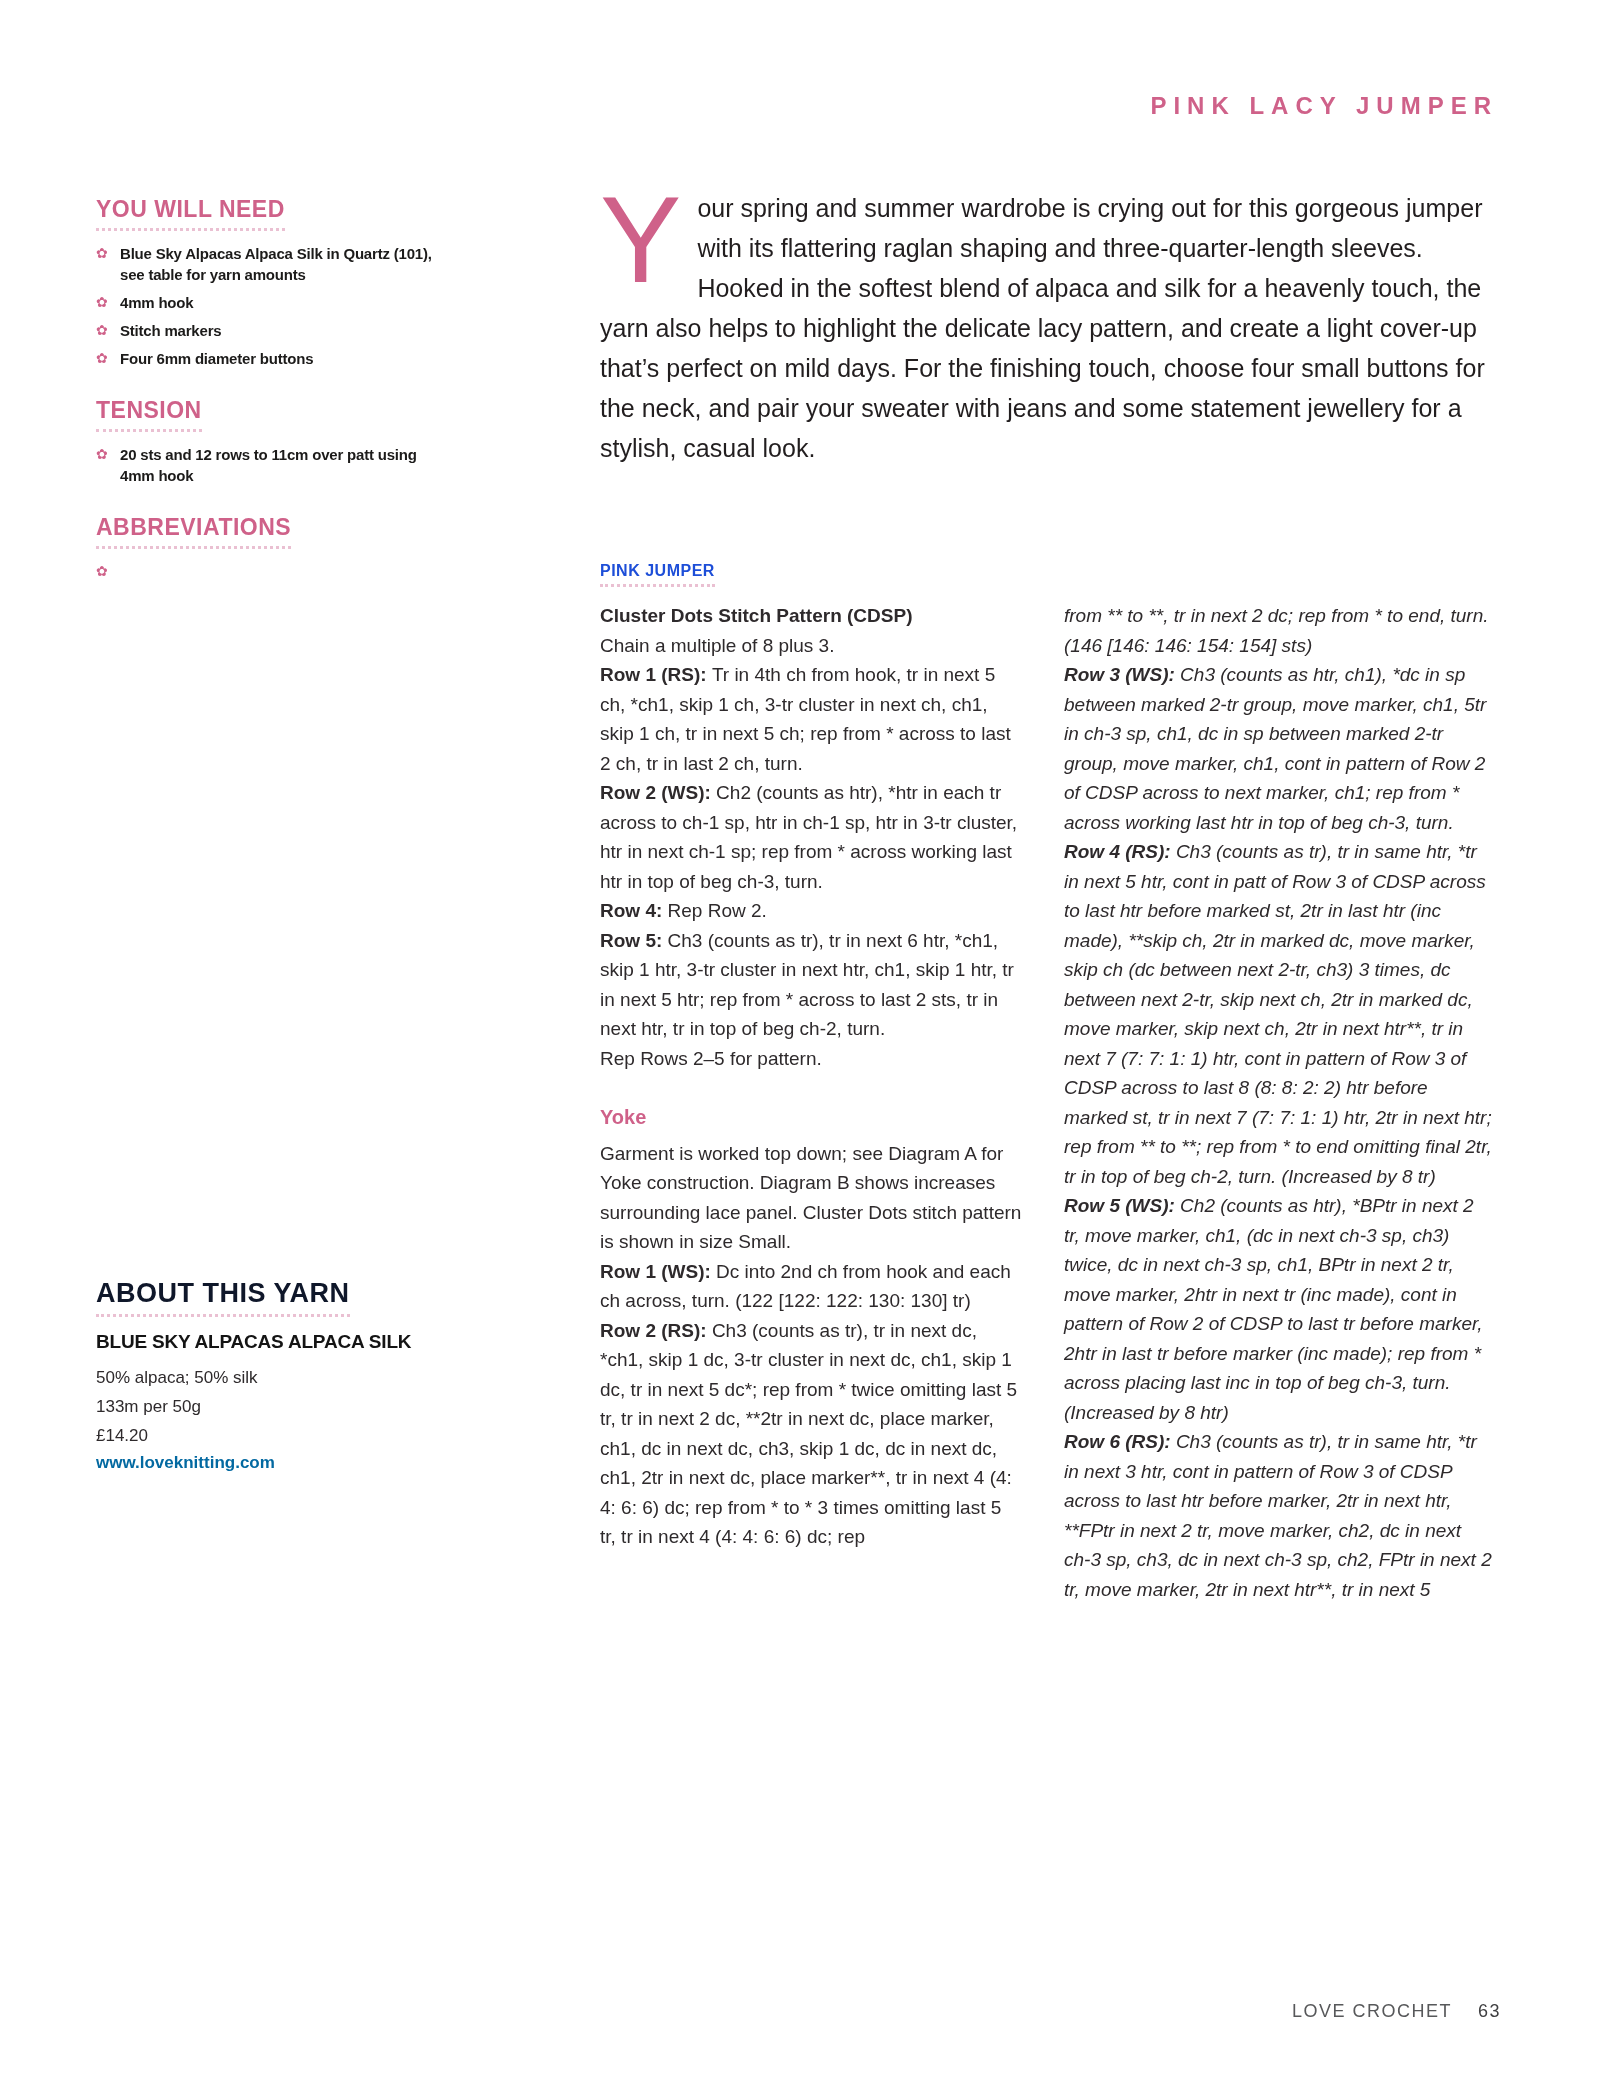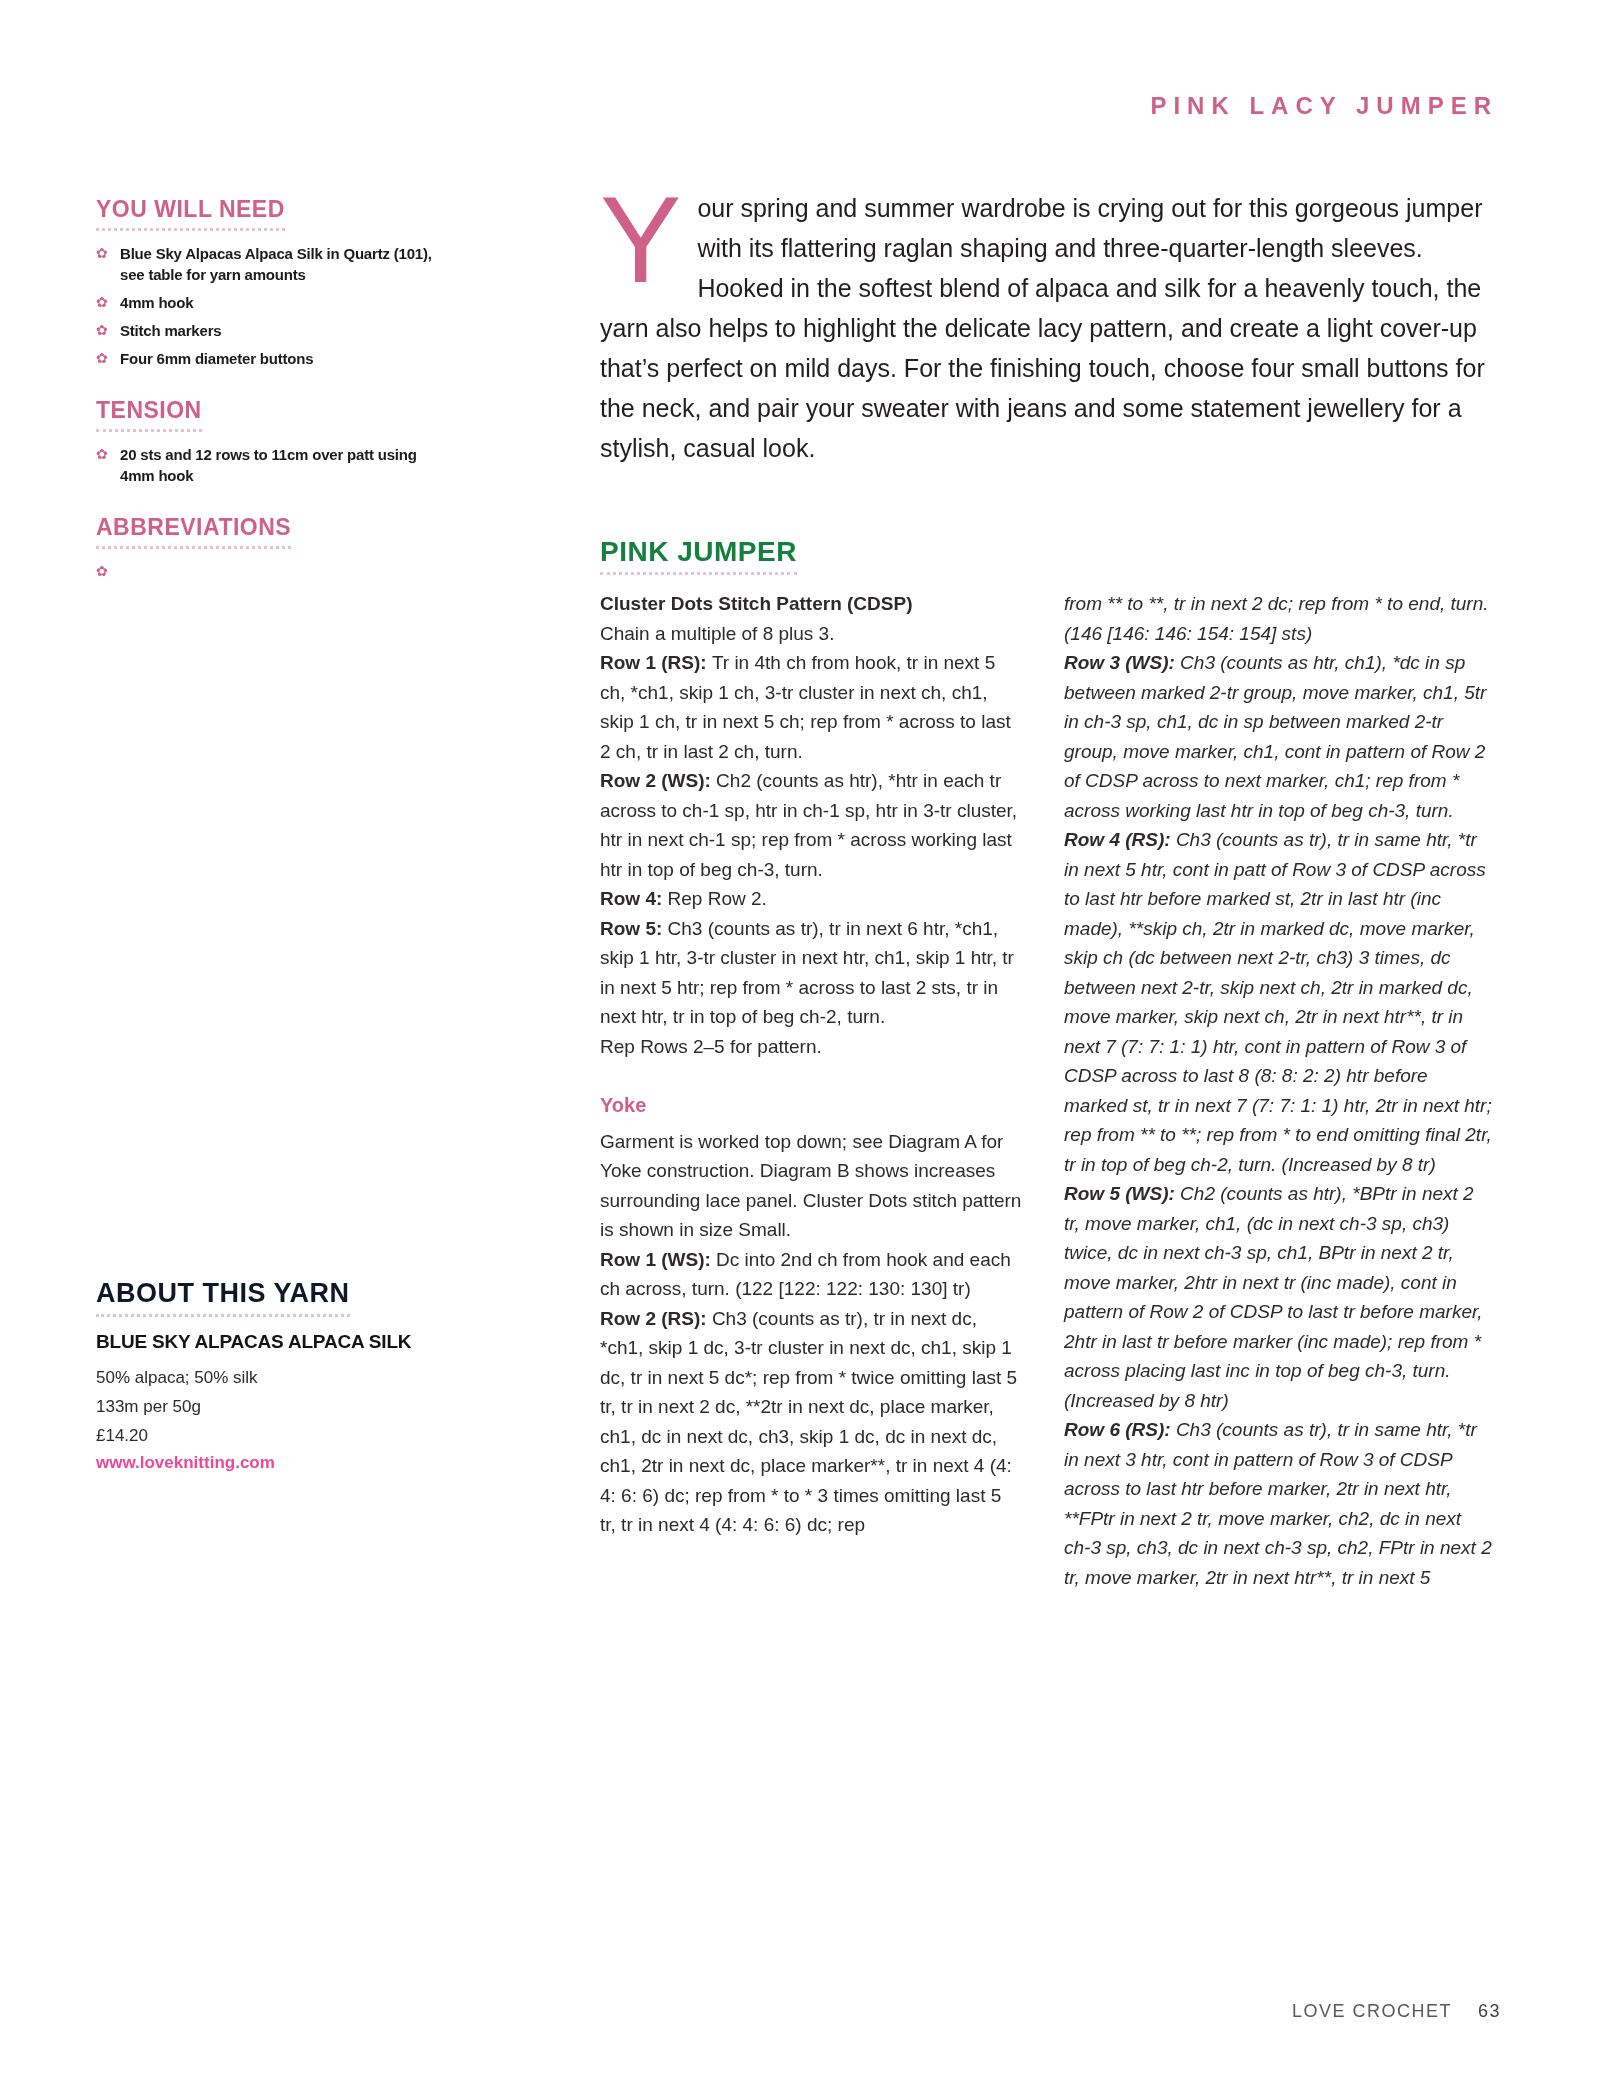--- a/index.html
+++ b/index.html
@@ -34,33 +34,33 @@
   }
 
   .about-yarn { position:absolute; left:96px; top:1278px; width:370px; }
   .about-heading {
     display:block; width:fit-content;
     font-size:27px; font-weight:bold; color:#0f172a; letter-spacing:0.5px;
     border-bottom:3px dotted #eac0d2; padding-bottom:5px; margin-bottom:14px;
   }
   .yarn-name { font-size:19px; font-weight:bold; color:#141414; margin-bottom:10px; letter-spacing:-0.2px; }
   .yarn-details div { font-size:17px; line-height:29px; color:#2e2a2c; }
-  .yarn-url { font-size:17px; font-weight:bold; color:#ec4899; margin-top:3px; }
+  .yarn-url { font-size:17px; font-weight:bold; color:#0369a1; margin-top:3px; }
 
   
   .main { position:absolute; left:600px; top:188px; width:906px; }
   .intro { font-size:25px; line-height:40px; color:#221e1f; }
   .dropcap {
     float:left; font-size:122px; line-height:100px;
     color:#cf6189; padding-right:16px; padding-top:2px;
   }
   .pattern-heading {
     display:block; width:fit-content; clear:both;
-    margin-top:68px;
-    font-size:28px; font-weight:bold; color:#15803d; letter-spacing:0.5px;
+    margin-top:94px;
+    font-size:16px; font-weight:bold; color:#1d4ed8; letter-spacing:0.5px;
     border-bottom:3px dotted #eac0d2; padding-bottom:4px;
   }
   .columns { display:flex; gap:42px; margin-top:14px; }
   .col { font-size:19px; line-height:29.5px; color:#2e2a2c; }
   .col-1 { width:422px; }
   .col-2 { width:428px;font-style:italic; }
   .col p { margin:0; }
   .col .bold-par { font-weight:bold; }
   .sub-heading {
     color:#cf6189; font-weight:bold; font-size:20px;

